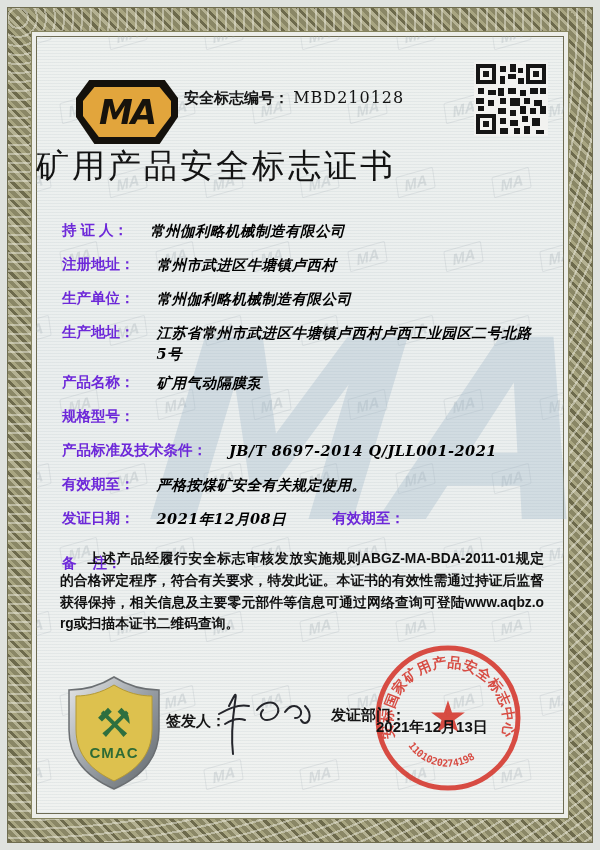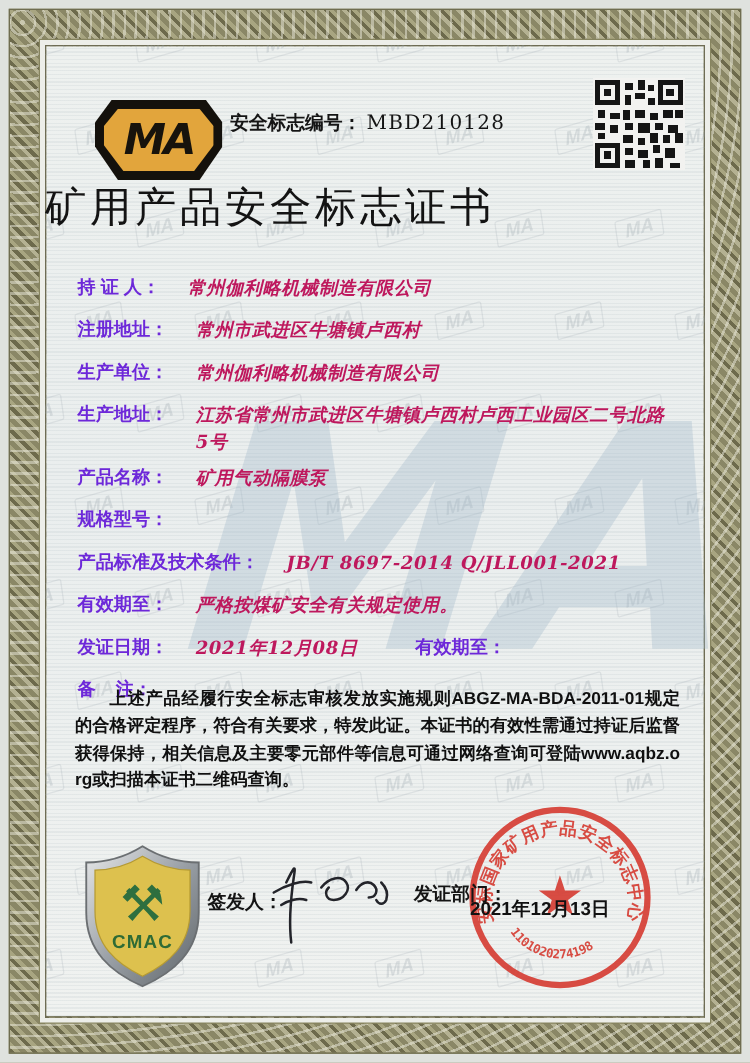--- a/index.html
+++ b/index.html
@@ -65,24 +65,24 @@
     font-family:"DejaVu Serif", serif; font-weight:normal; font-size:33px;
     letter-spacing:3px; color:#131313; z-index:2;
   }
 
   
   .fields { position:absolute; left:26px; right:22px; top:184px; z-index:2; }
   .frow { display:flex; align-items:flex-start; margin-bottom:13px; line-height:21px; }
   .flab { font-weight:bold; font-size:14.5px; color:#6d28d9; white-space:pre; flex:0 0 auto; }
   .fval {
     font-family:"DejaVu Serif", serif; font-weight:bold; font-style:italic;
-    font-size:14.5px; color:#be185d; margin-left:22px; letter-spacing:0.5px;
+    font-size:14.5px; color:#000000; margin-left:22px; letter-spacing:0.5px;
   }
   .frow.addr { margin-bottom:8px; }
-  .dates-row { display:flex; margin-bottom:13px; line-height:21px; }
+  .dates-row { display:flex; margin-bottom:24px; line-height:21px; }
   .dates-row .pair { display:flex; }
   .dates-row .pair + .pair { margin-left:46px; }
 
   
   .statement {
     position:absolute; left:24px; right:20px; top:512px; z-index:2;
     font-weight:bold; font-size:13.8px; line-height:1.58; color:#101010;
     text-align:justify; text-indent:2em; word-break:break-all;
   }
 

